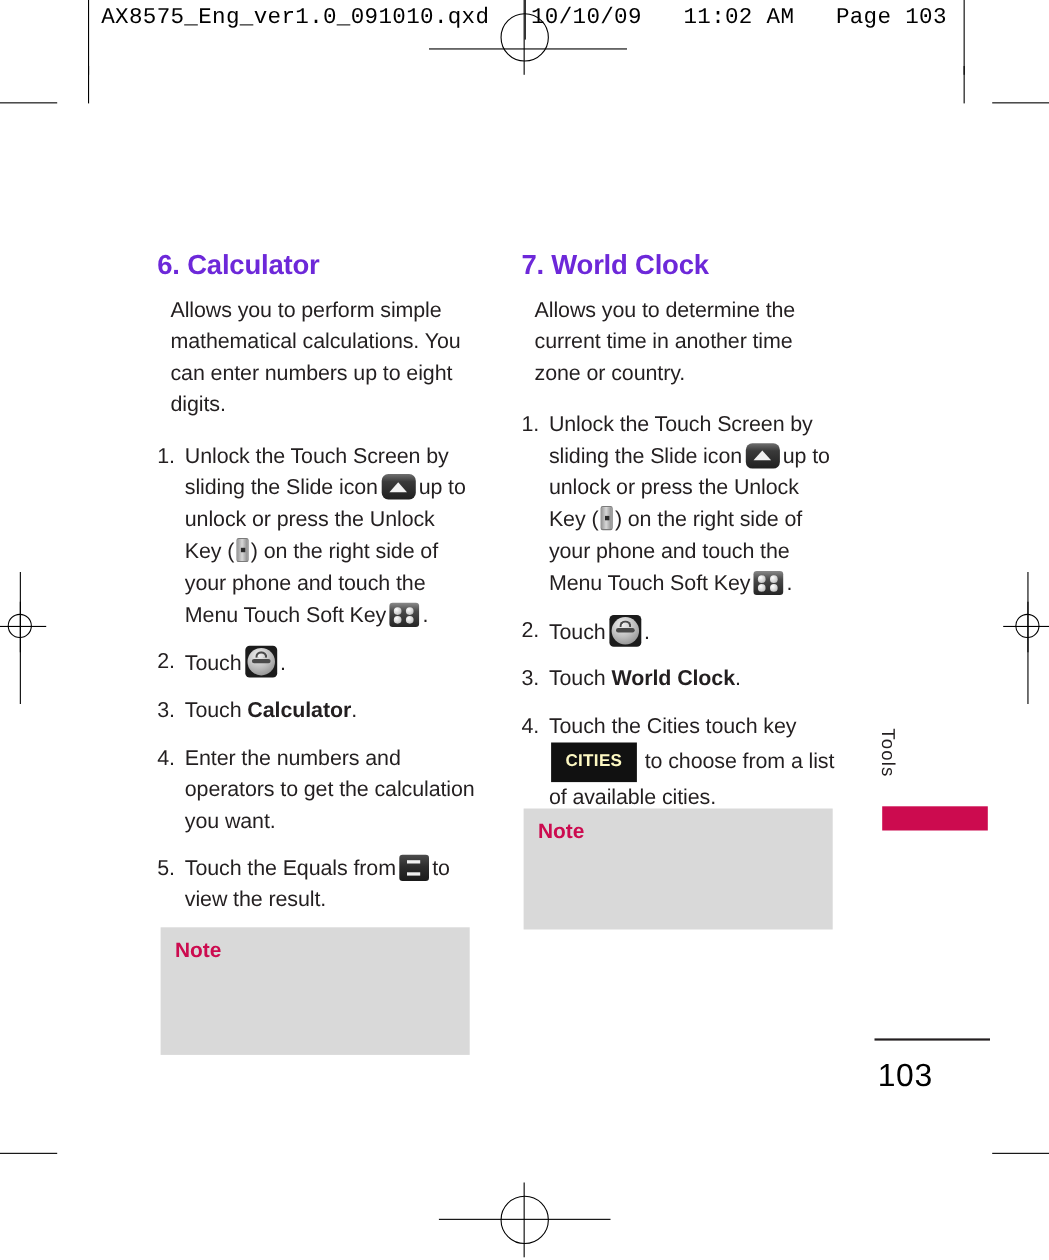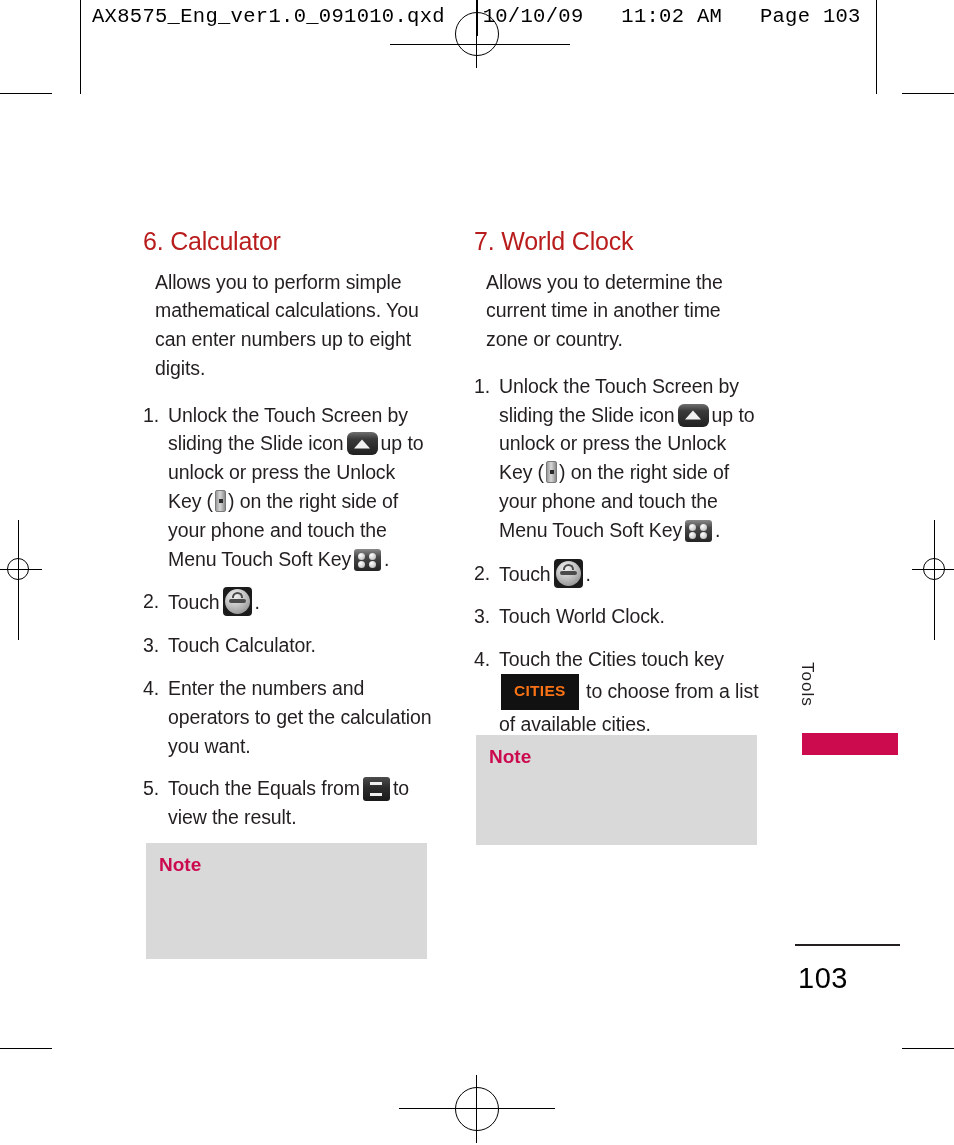--- a/index.html
+++ b/index.html
@@ -111,22 +111,22 @@
     position: absolute;
     top: 228px;
     width: 290px;
   }
   #col-left  { left: 143px; }
   #col-right { left: 474px; }
 
   h2.section-title {
     margin: 0 0 12px 0;
     font-size: 25px;
-    font-weight: normal;
-    color: #b91c1c;
+    font-weight: bold;
+    color: #6d28d9;
     letter-spacing: -0.2px;
     line-height: 1.1;
   }
 
   p.intro {
     margin: 0 0 18px 12px;
     font-size: 19.5px;
     line-height: 28.8px;
     letter-spacing: -0.1px;
   }
@@ -141,21 +141,21 @@
     padding-left: 25px;
     margin-bottom: 14px;
     font-size: 19.5px;
     line-height: 28.8px;
     letter-spacing: -0.1px;
   }
   ol.steps > li .num {
     position: absolute;
     left: 0; top: 0;
   }
-  ol.steps > li b { font-weight: normal; }
+  ol.steps > li b { font-weight: bold; }
 
   
   .ico {
     display: inline-block;
     vertical-align: -5px;
     position: relative;
   }
 
   
   .ico-slide {
@@ -277,21 +277,21 @@
     text-align: center;
     vertical-align: -6px;
     box-sizing: border-box;
     letter-spacing: 1px;
   }
 
   
   .touch-key {
     display: inline-block;
     background: #111111;
-    color: #f97316;
+    color: #fef9c3;
     font-weight: bold;
     font-size: 15.5px;
     letter-spacing: 0.3px;
     padding: 3px 13px 4px 13px;
     vertical-align: 2px;
     margin: 0 2px;
   }
   .touch-key.small {
     font-size: 14px;
     padding: 2px 9px 3px 9px;

